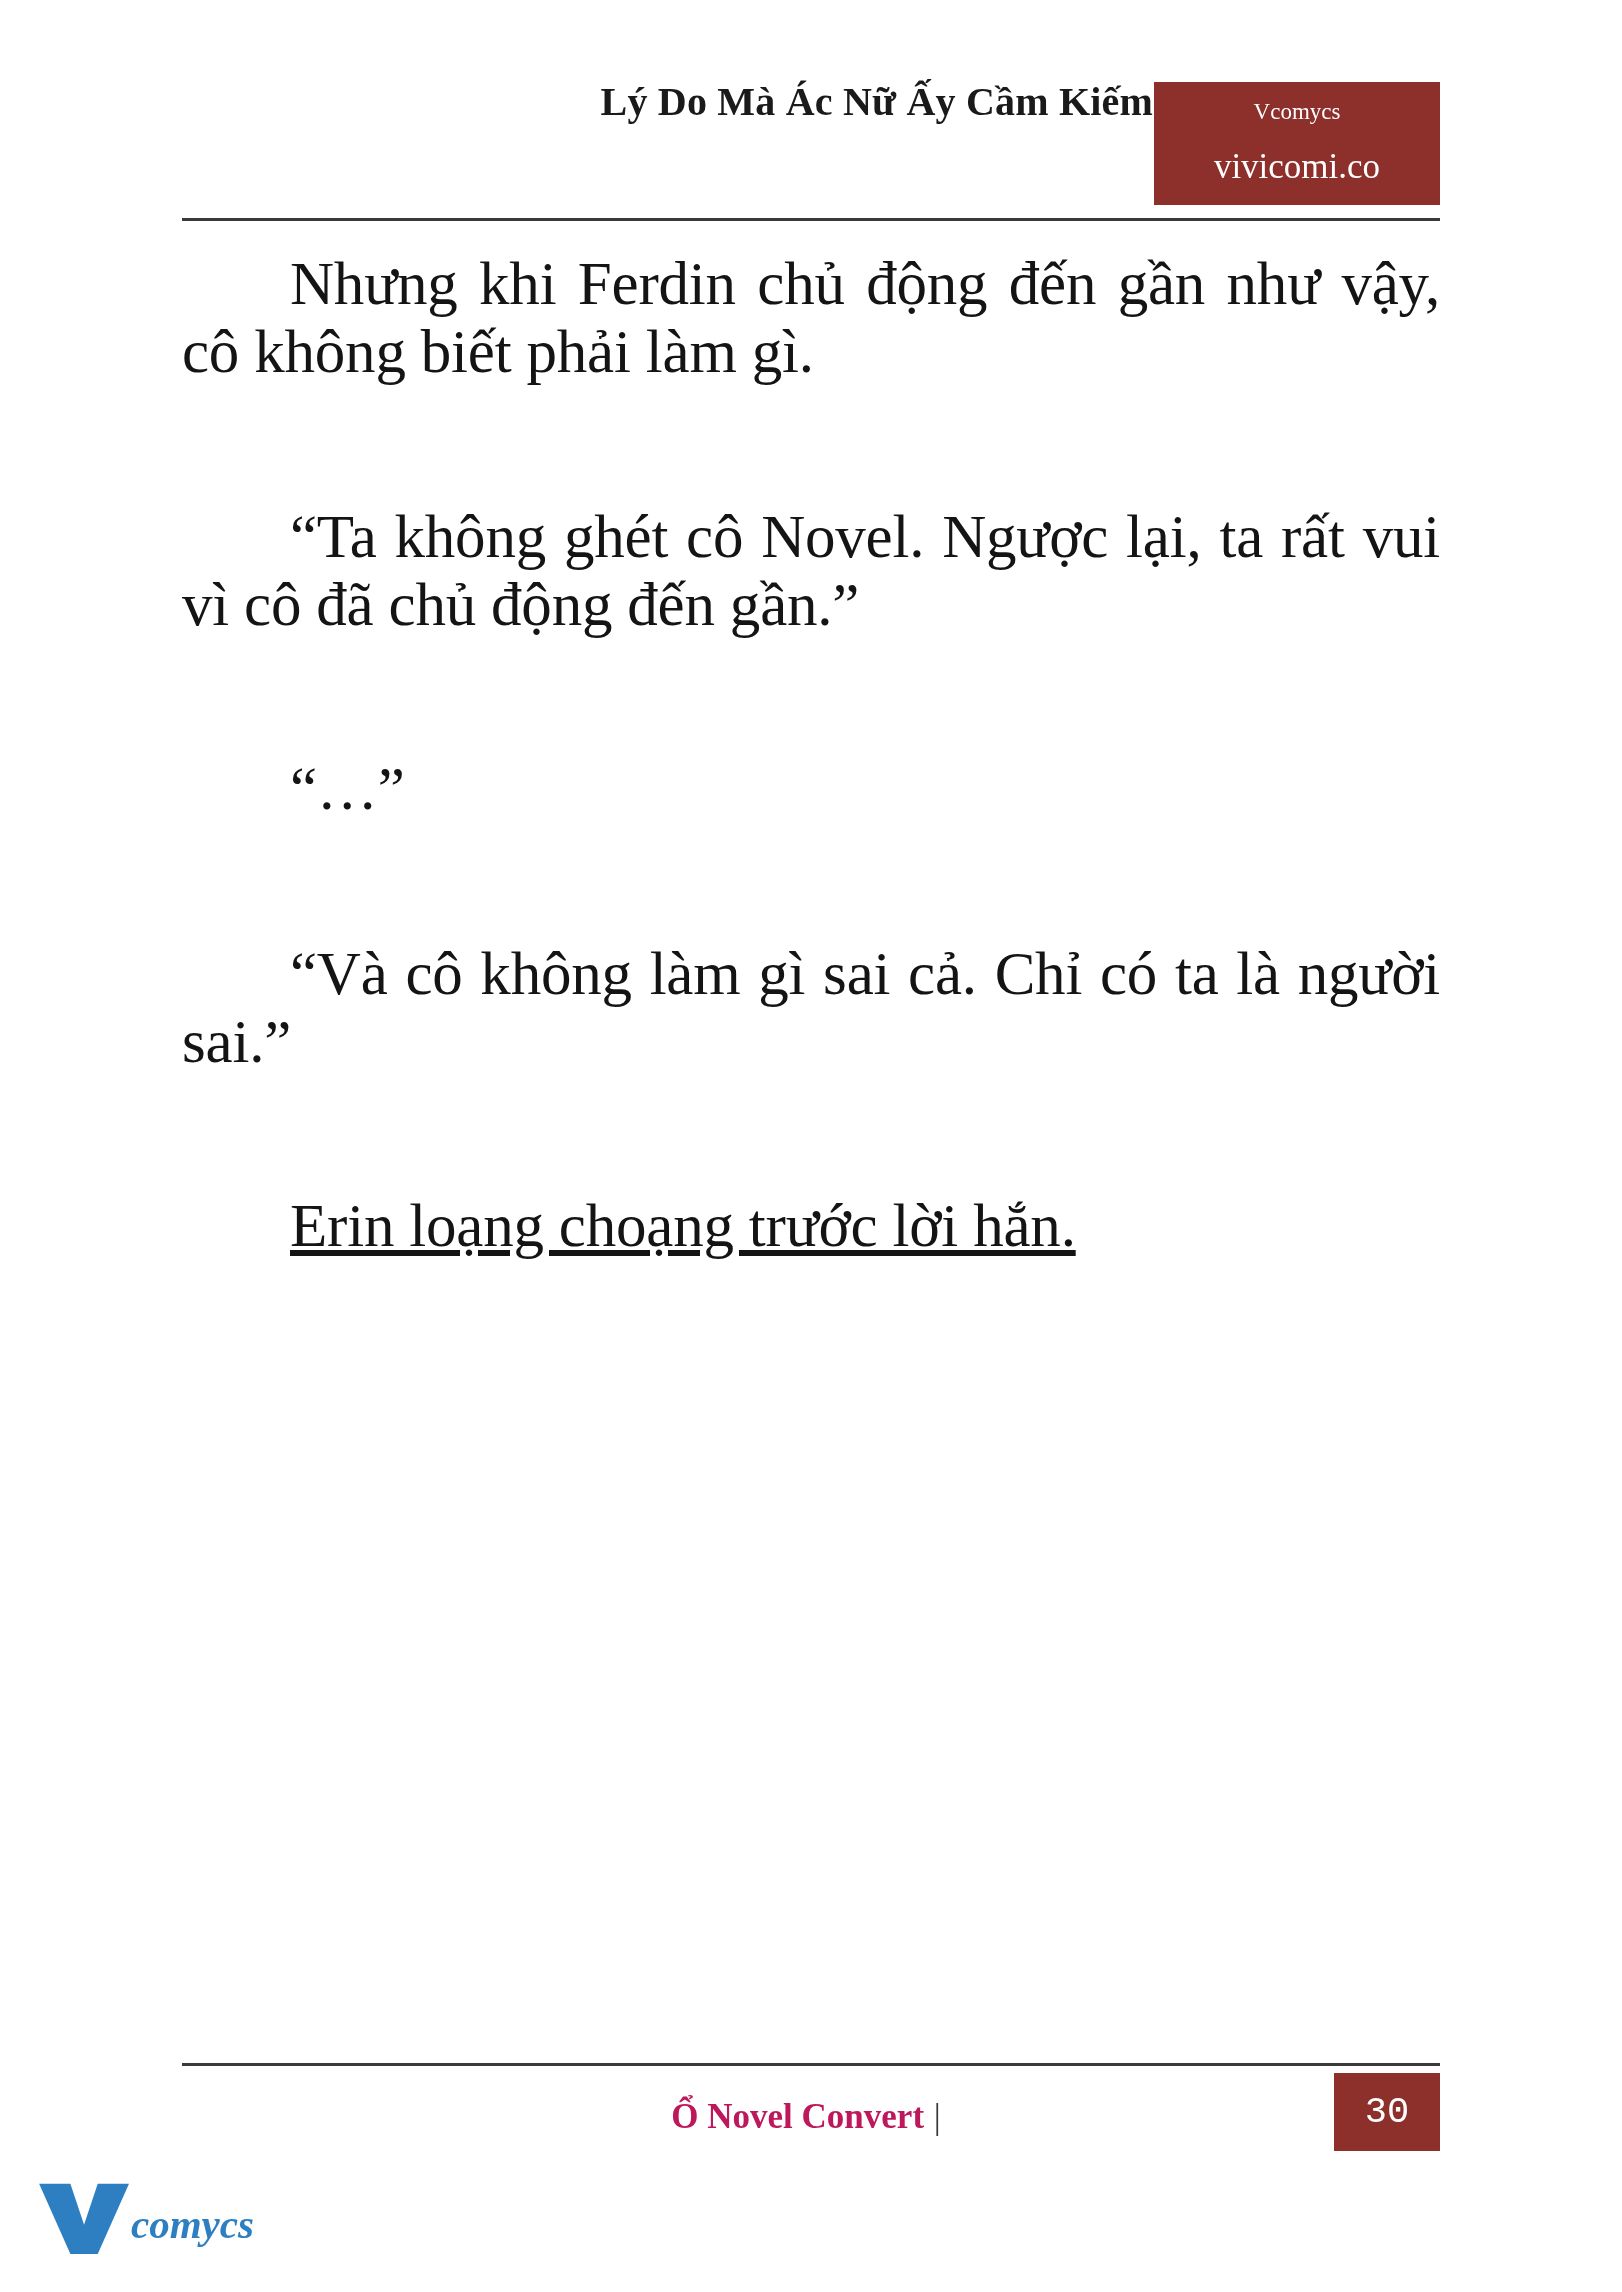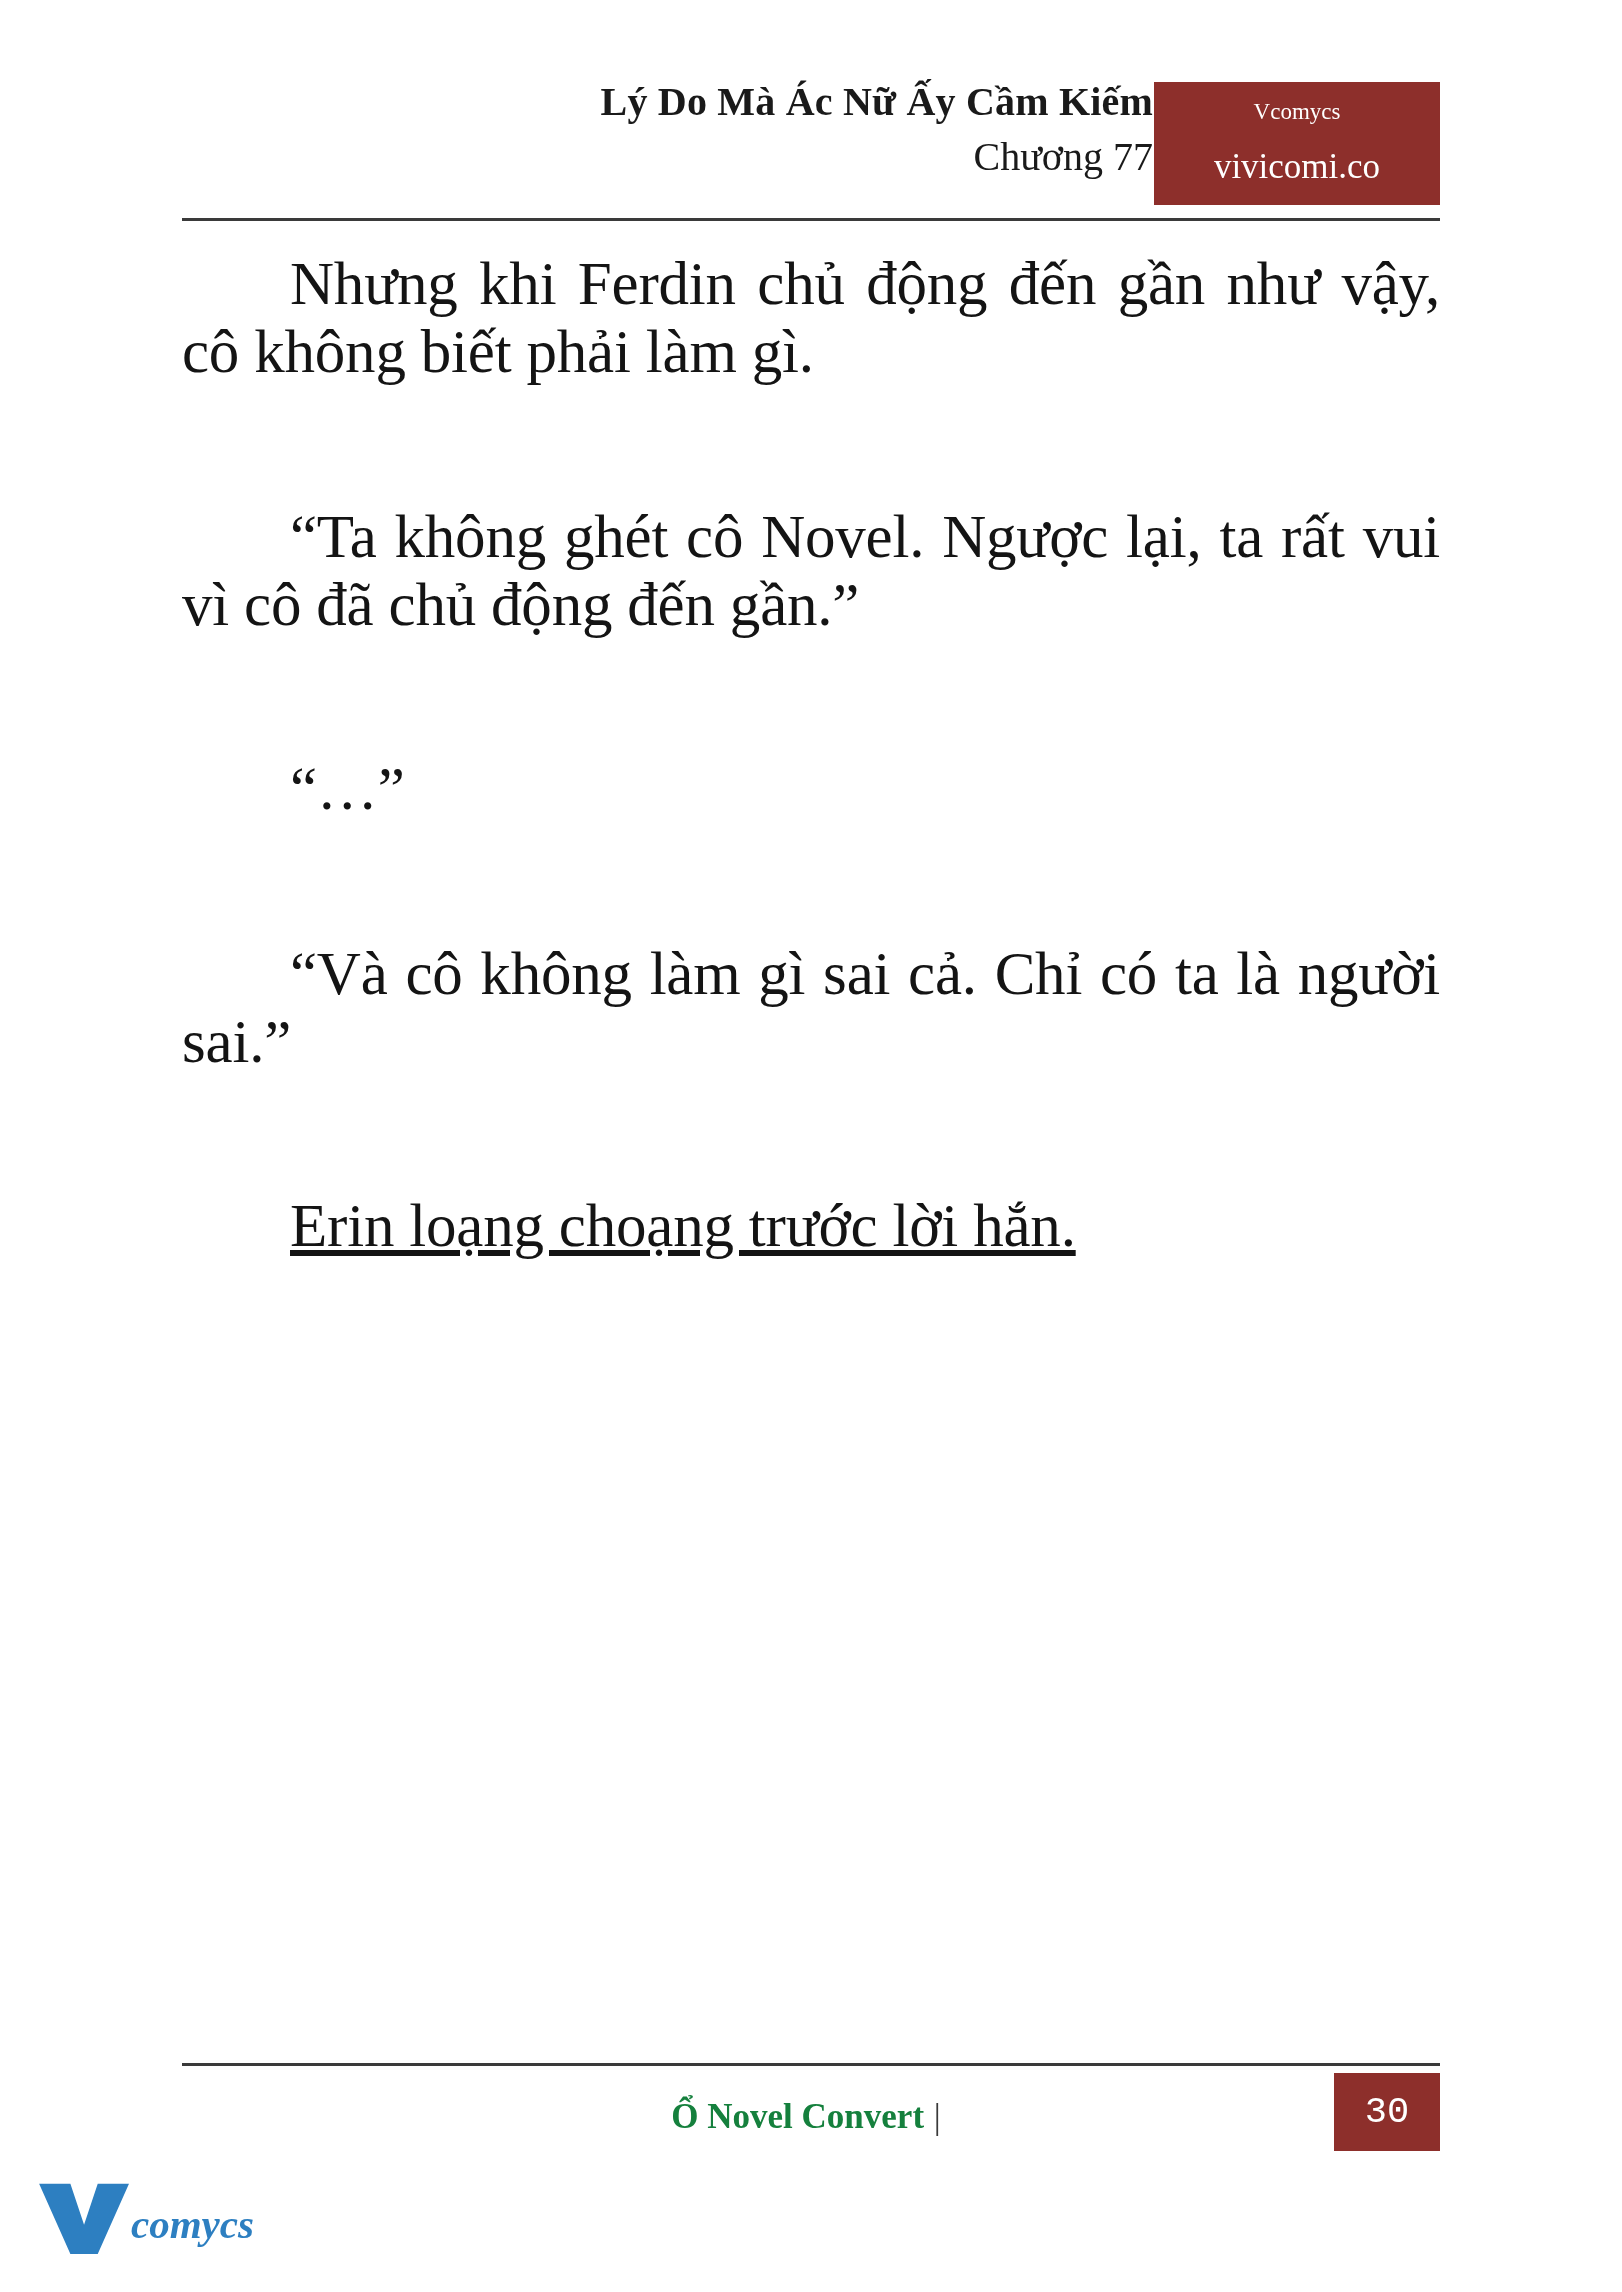--- a/index.html
+++ b/index.html
@@ -132,21 +132,21 @@
     position: absolute;
     left: 0;
     top: 19.6px;
     width: 1258px;
     height: 69px;
     display: flex;
     align-items: center;
     justify-content: center;
   }
   .footer-brand {
-    color: #15803d;
+    color: #be185d;
     font-weight: 700;
     font-size: 35px;
     white-space: nowrap;
     font-family: Liberation Serif, serif;
   }
   .footer-sep {
     color: #3a3a3a;
     font-size: 35px;
     padding: 0 9.8px;
   }
@@ -181,21 +181,20 @@
   .watermark svg { display: block; }
 </style>
 </head>
 <body>
 
 <div class="page">
 
   <div class="header">
     <div class="header-title-block">
       <div class="header-title">Lý Do Mà Ác Nữ Ấy Cầm Kiếm</div>
-      <div class="header-chapter">Chương 77</div>
     </div>
     <div class="header-badge">
       <div class="b1">Vcomycs</div>
       <div class="b2">vivicomi.co</div>
     </div>
     <div class="header-rule"></div>
   </div>
 
   <div class="content">
     <p class="para">Nhưng khi Ferdin chủ động đến gần như vậy, cô không biết phải làm gì.</p>

